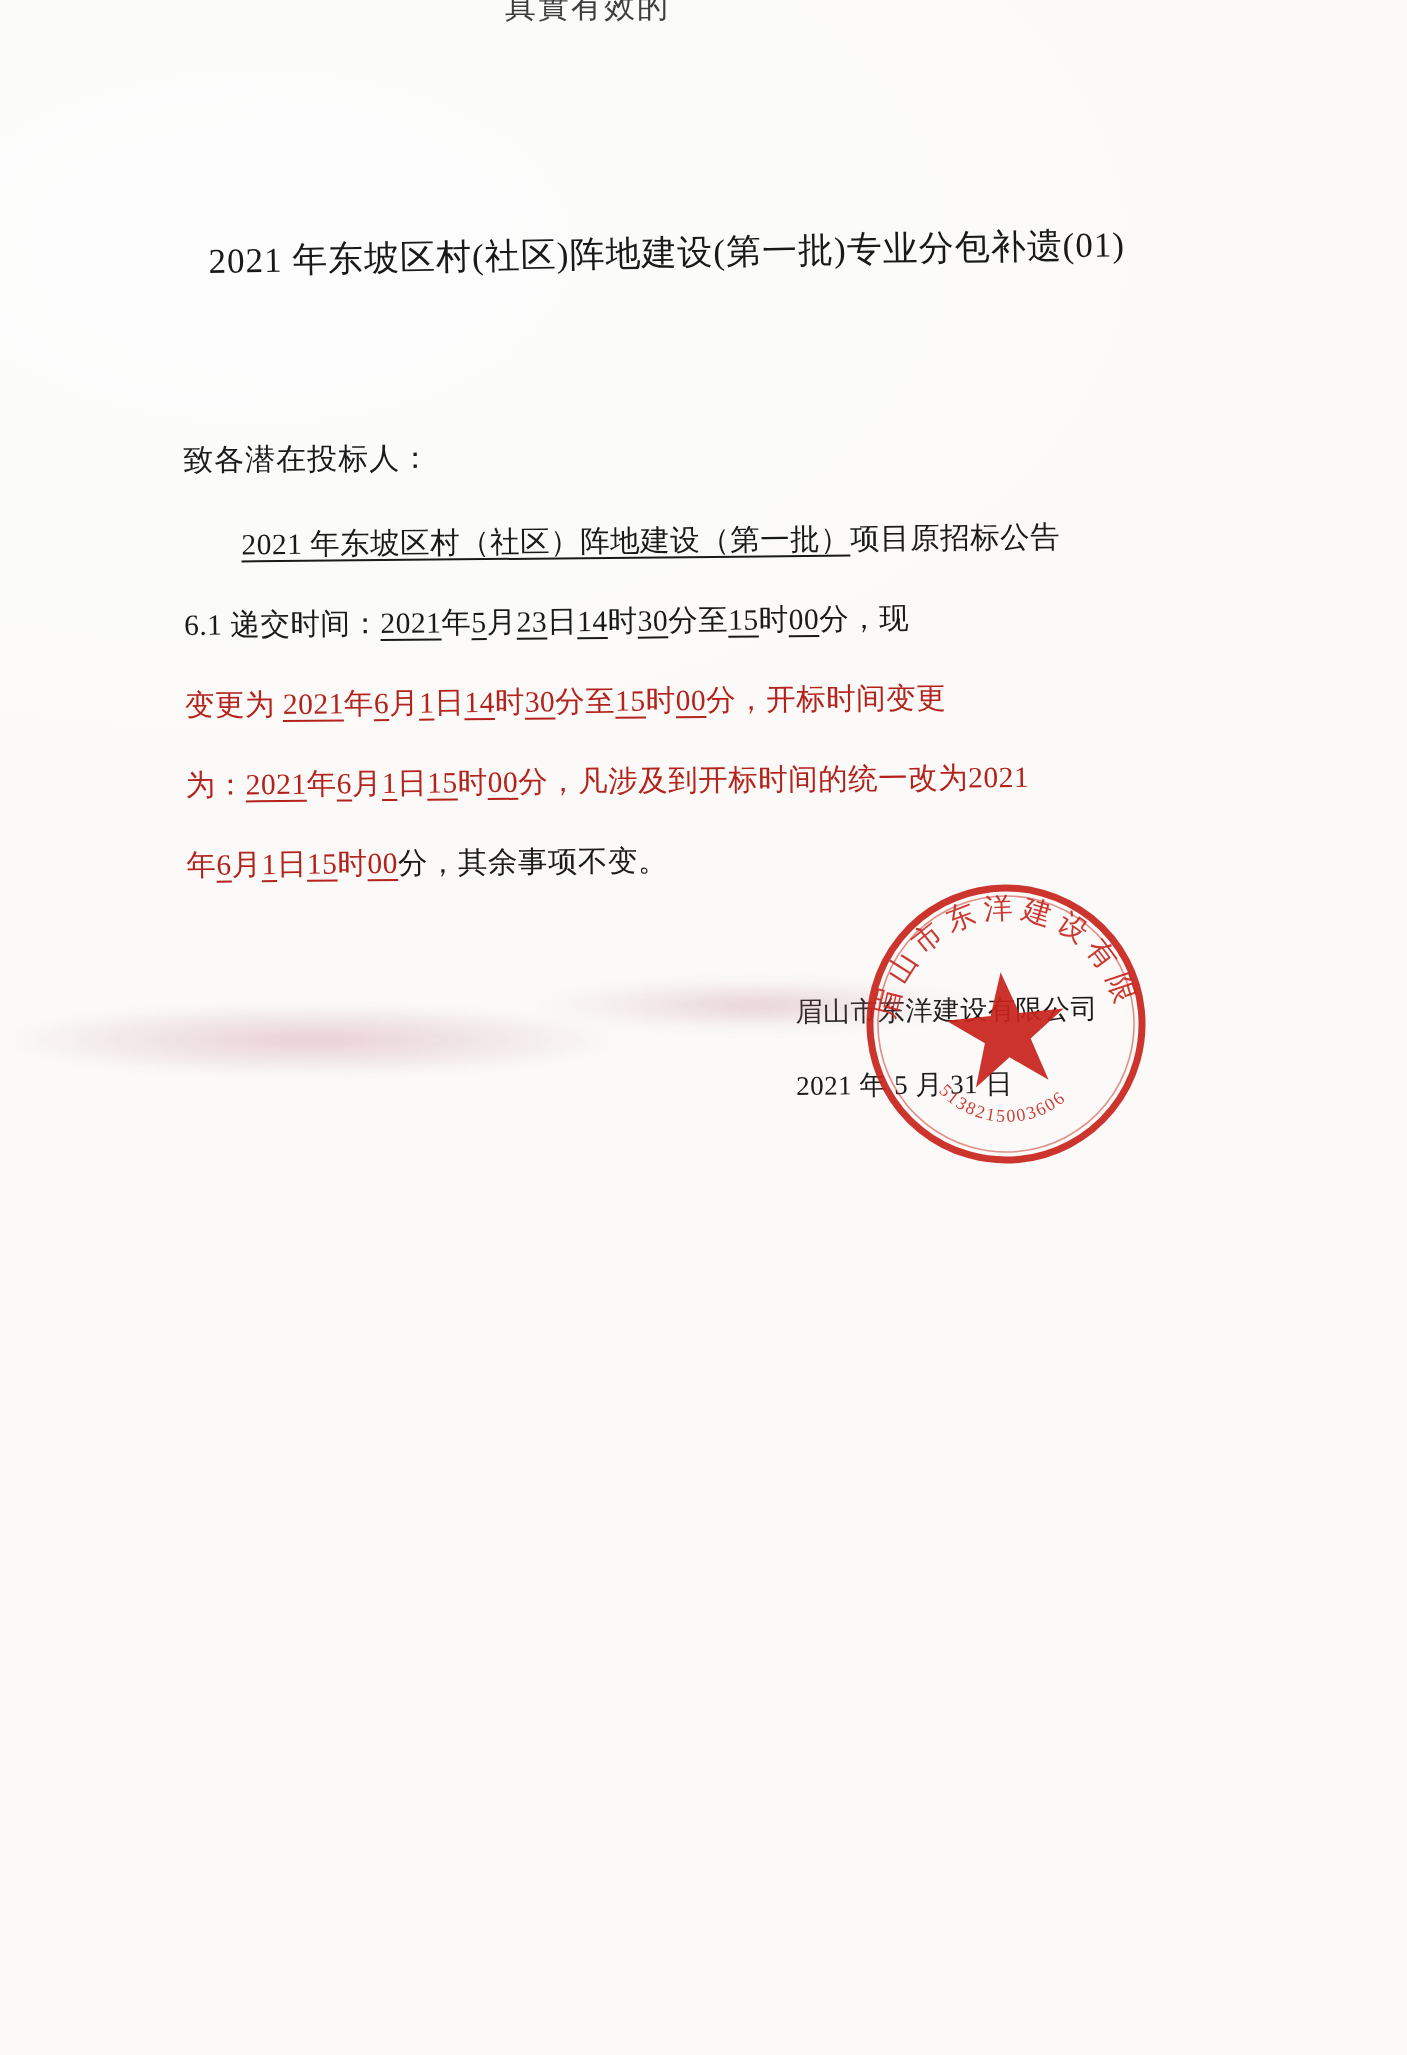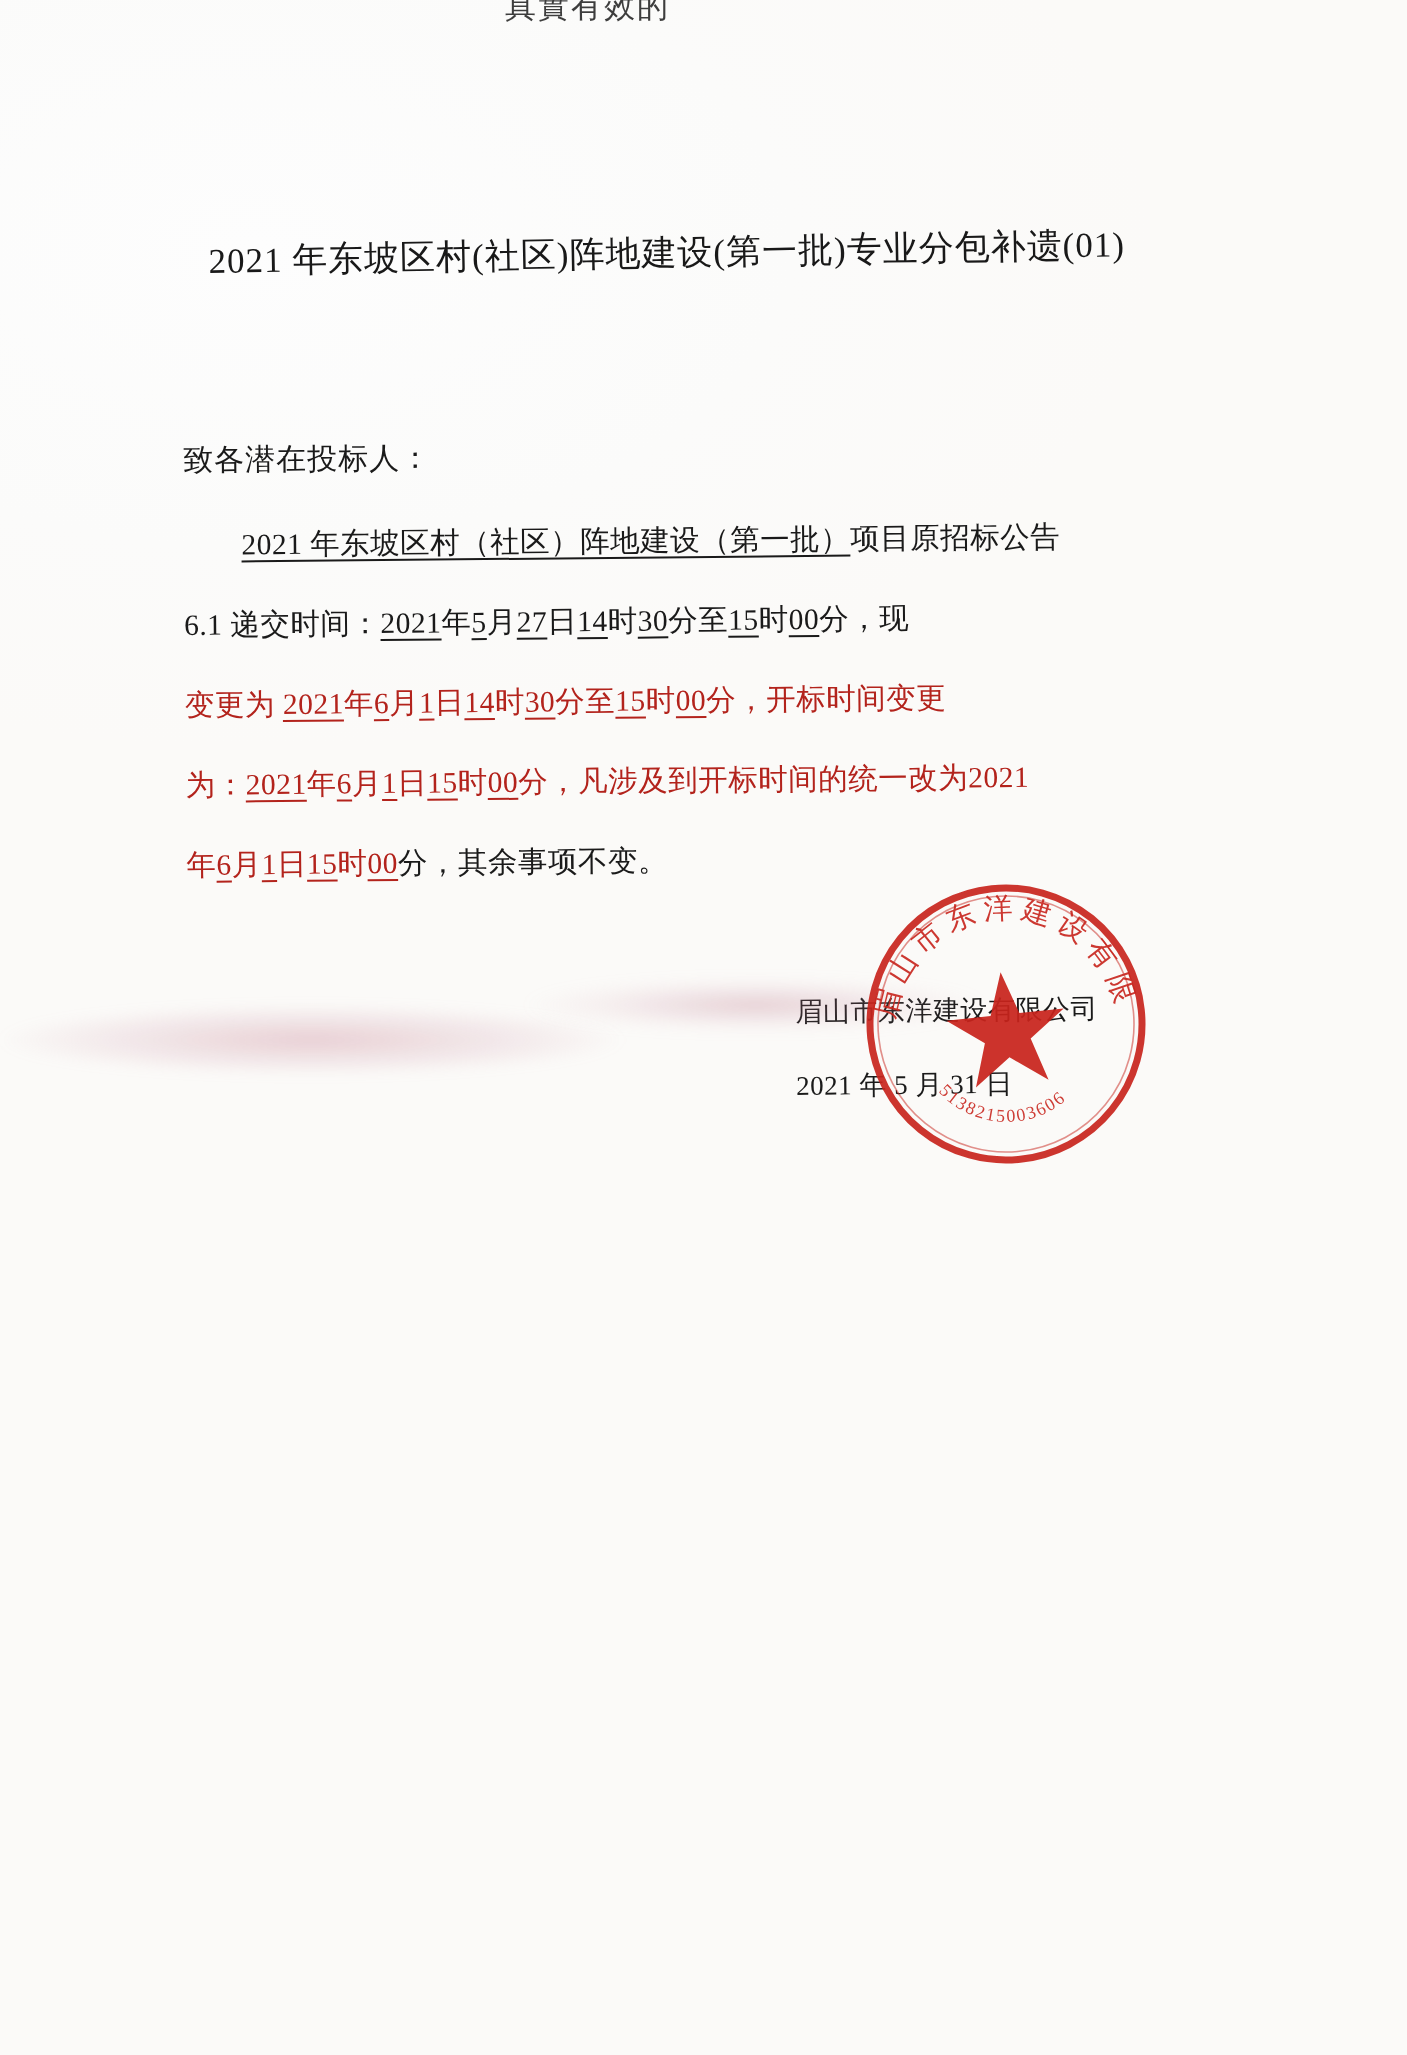--- a/index.html
+++ b/index.html
@@ -115,21 +115,21 @@
 
   <div class="title">2021 年东坡区村(社区)阵地建设(第一批)专业分包补遗(01)</div>
 
   <div class="salutation">致各潜在投标人：</div>
 
   <div class="body">
     <p>
       <span class="ind"></span><span class="u">2021 年东坡区村（社区）阵地建设（第一批）</span><span>项目原招标公告</span>
     </p>
     <p>
-      <span>6.1 递交时间：</span><span class="u">2021</span><span>年</span><span class="u">5</span><span>月</span><span class="u">27</span><span>日</span><span class="u">14</span><span>时</span><span class="u">30</span><span>分至</span><span class="u">15</span><span>时</span><span class="u">00</span><span>分，现</span>
+      <span>6.1 递交时间：</span><span class="u">2021</span><span>年</span><span class="u">5</span><span>月</span><span class="u">23</span><span>日</span><span class="u">14</span><span>时</span><span class="u">30</span><span>分至</span><span class="u">15</span><span>时</span><span class="u">00</span><span>分，现</span>
     </p>
     <p>
       <span class="red">变更为</span>&nbsp;<span class="redu">2021</span><span class="red">年</span><span class="redu">6</span><span class="red">月</span><span class="redu">1</span><span class="red">日</span><span class="redu">14</span><span class="red">时</span><span class="redu">30</span><span class="red">分至</span><span class="redu">15</span><span class="red">时</span><span class="redu">00</span><span class="red">分，开标时间变更</span>
     </p>
     <p>
       <span class="red">为：</span><span class="redu">2021</span><span class="red">年</span><span class="redu">6</span><span class="red">月</span><span class="redu">1</span><span class="red">日</span><span class="redu">15</span><span class="red">时</span><span class="redu">00</span><span class="red">分，凡涉及到开标时间的统一改为</span><span class="red">2021</span>
     </p>
     <p>
       <span class="red">年</span><span class="redu">6</span><span class="red">月</span><span class="redu">1</span><span class="red">日</span><span class="redu">15</span><span class="red">时</span><span class="redu">00</span><span>分，其余事项不变。</span>
     </p>

